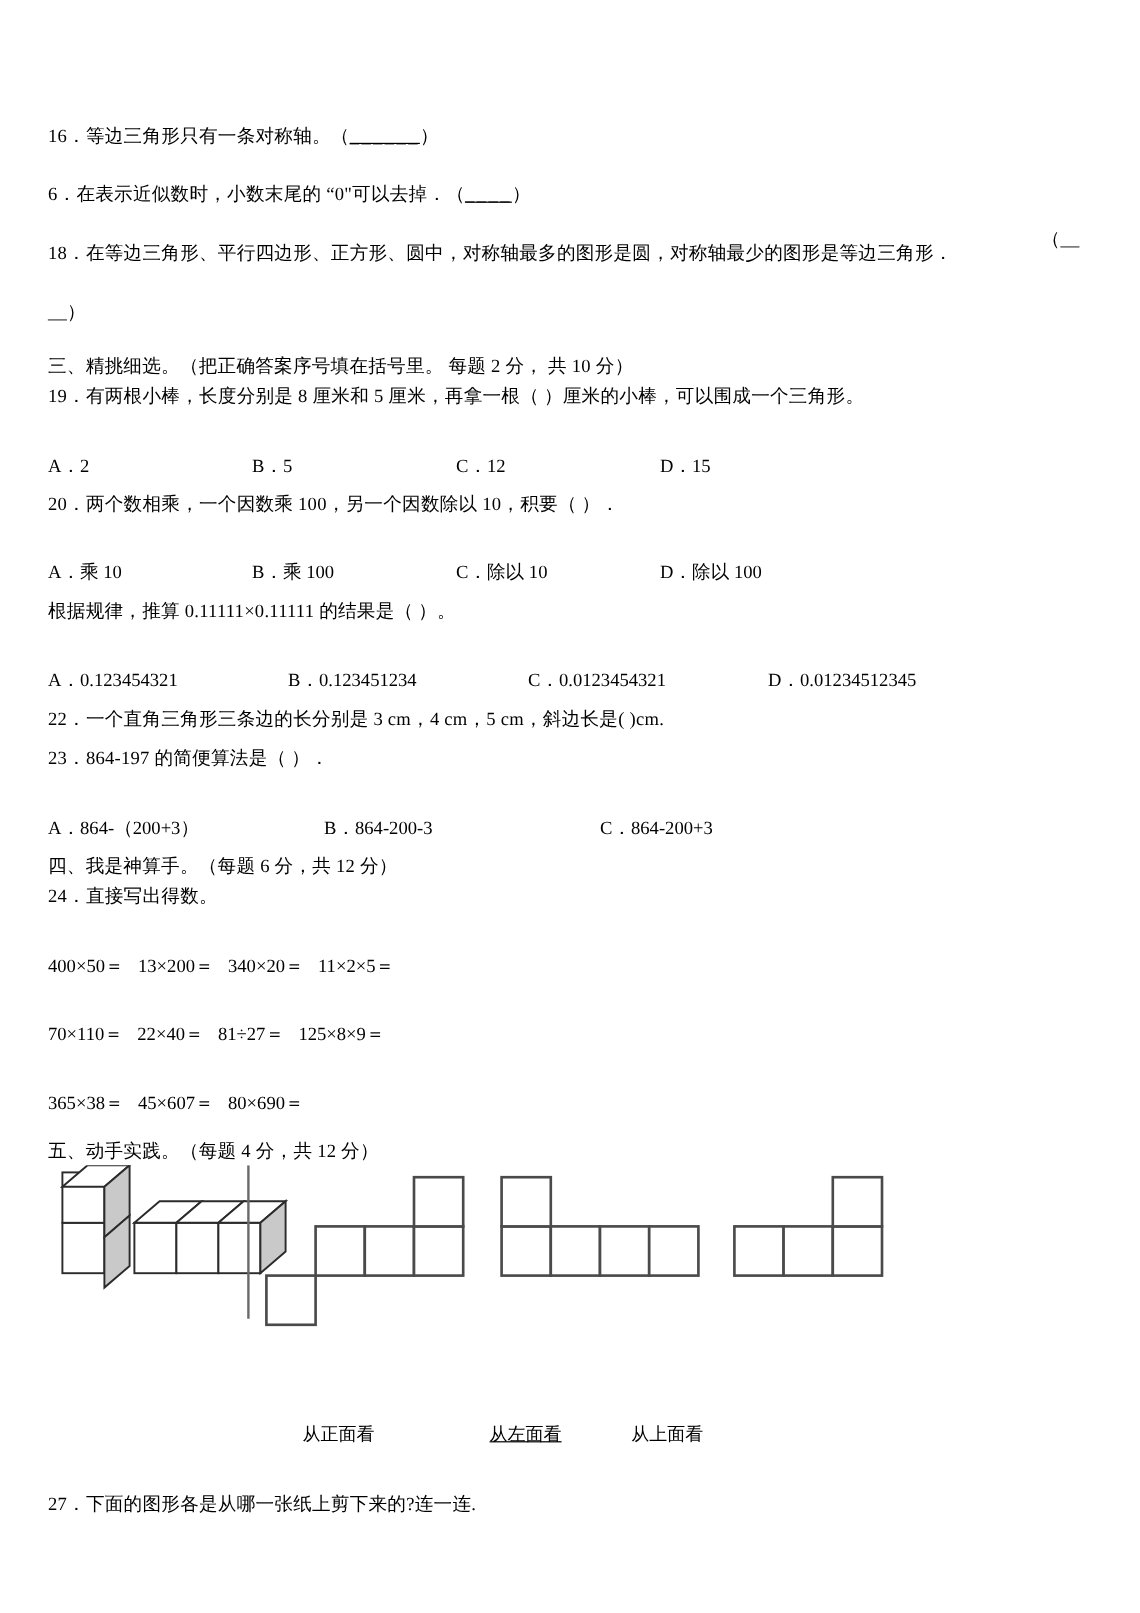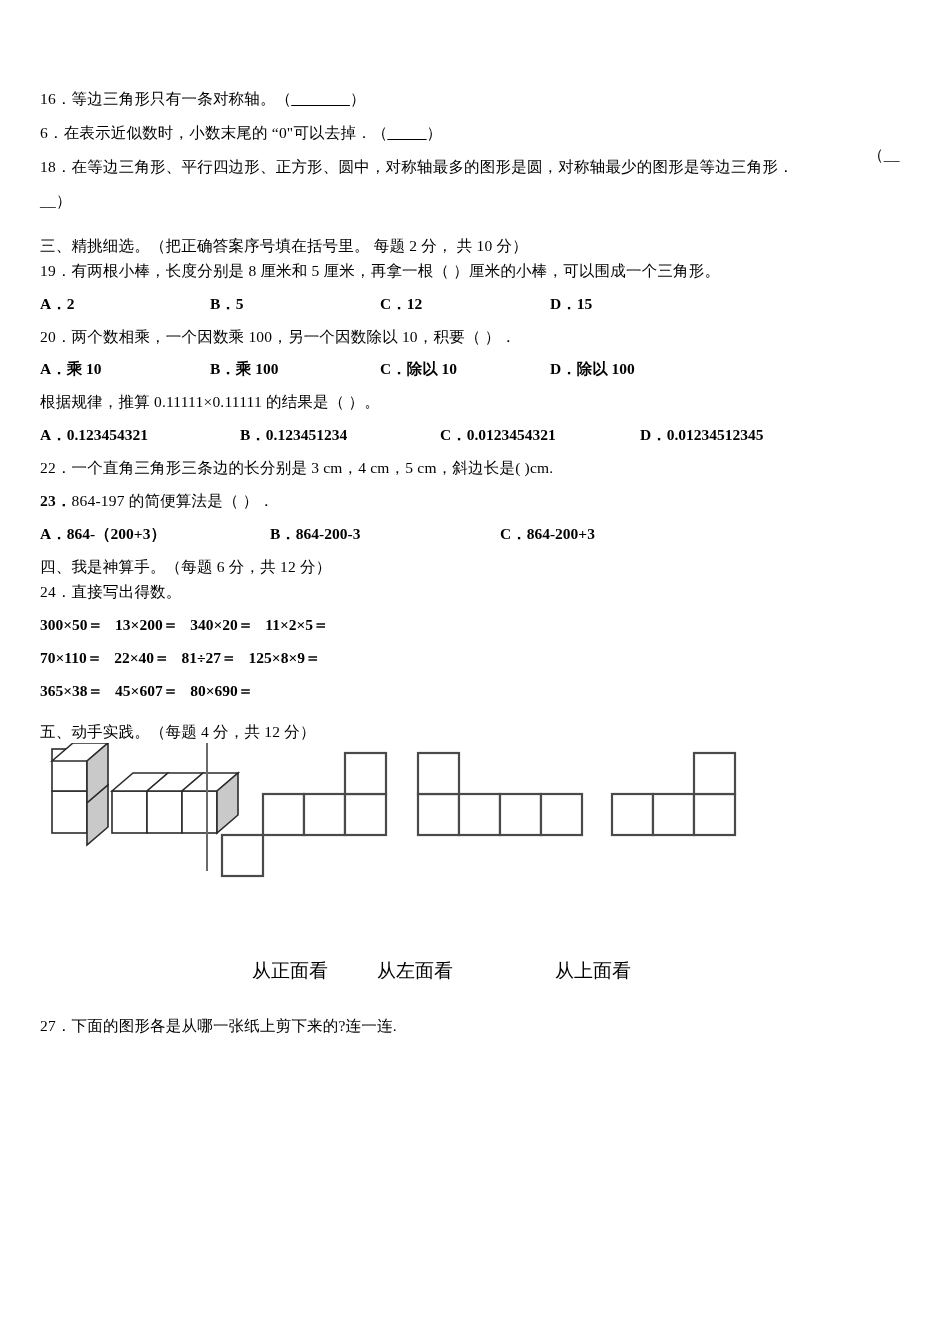--- a/index.html
+++ b/index.html
@@ -23,31 +23,31 @@
     box-sizing: border-box;
     padding: 0 40px;
   }
   .line {
     font-size: 15.5px;
     line-height: 1.35;
     letter-spacing: 0.2px;
     white-space: nowrap;
   }
   .q-line {
-    margin-top: 1px;
+    margin-top: 16px;
     margin-bottom: 0;
   }
 
   
   .sp-16 { padding-top: 12px; }
   .sp-4  { padding-top: 4px; }
   .sp-20 { padding-top: 20px; }
   .sp-24 { padding-top: 24px; }
 
-  .bold { font-weight: bold; }
+  .bold { font-weight: normal; margin-top: 24px; }
 
   
   .opts {
     display: block;
     position: relative;
     font-size: 15.5px;
     white-space: nowrap;
   }
   .opt {
     display: inline-block;
@@ -74,21 +74,21 @@
   .fig26 {
     position: relative;
     width: 870px;
     height: 215px;
   }
   .fig26 svg { display: block; }
 
   .viewlabels {
     position: relative;
     height: 34px;
-    font-size: 19px;
+    font-size: 15px;
   }
   .viewlabel {
     position: absolute;
     top: 0;
     white-space: nowrap;
   }
 </style>
 </head>
 <body>
 
@@ -144,21 +144,21 @@
   <div class="opts opts-3b sp-16">
     <span class="opt bold">A．864-（200+3）</span><span class="opt bold">B．864-200-3</span><span class="opt bold">C．864-200+3</span>
   </div>
 
   <div class="line sp-16">四、我是神算手。（每题 6 分，共 12 分）</div>
 
   <div class="line sp-4">
     <span>24．</span><span>直接写出得数。</span>
   </div>
   <div class="calc-row sp-16 bold">
-    <span class="calc-item">300×50＝</span><span class="calc-item">13×200＝</span><span class="calc-item">340×20＝</span><span class="calc-item">11×2×5＝</span>
+    <span class="calc-item">400×50＝</span><span class="calc-item">13×200＝</span><span class="calc-item">340×20＝</span><span class="calc-item">11×2×5＝</span>
   </div>
   <div class="calc-row sp-16 bold">
     <span class="calc-item">70×110＝</span><span class="calc-item">22×40＝</span><span class="calc-item">81÷27＝</span><span class="calc-item">125×8×9＝</span>
   </div>
 
   <div class="calc-row sp-16 bold">
     <span class="calc-item">365×38＝</span><span class="calc-item">45×607＝</span><span class="calc-item">80×690＝</span>
   </div>
 
   <div class="line sp-20">五、动手实践。（每题 4 分，共 12 分）</div>
@@ -220,21 +220,21 @@
         <rect x="572" y="51" width="41" height="41"></rect>
         <rect x="613" y="51" width="41" height="41"></rect>
         <rect x="654" y="51" width="41" height="41"></rect>
         <rect x="654" y="10" width="41" height="41"></rect>
       </g>
     </svg>
   </div>
 
   <div class="viewlabels">
     <span class="viewlabel" style="left:212px;">从正面看</span>
-    <span class="viewlabel" style="left:337px;">从左面看</span>
-    <span class="viewlabel" style="left:515px;">从上面看</span>
+    <span class="viewlabel" style="left:368px;text-decoration:underline;">从左面看</span>
+    <span class="viewlabel" style="left:486px;">从上面看</span>
   </div>
 
   <div class="line sp-24">
     <span>27．</span><span>下面的图形各是从哪一张纸上剪下来的?连一连.</span>
   </div>
 
 </div>
 
 </body></html>

